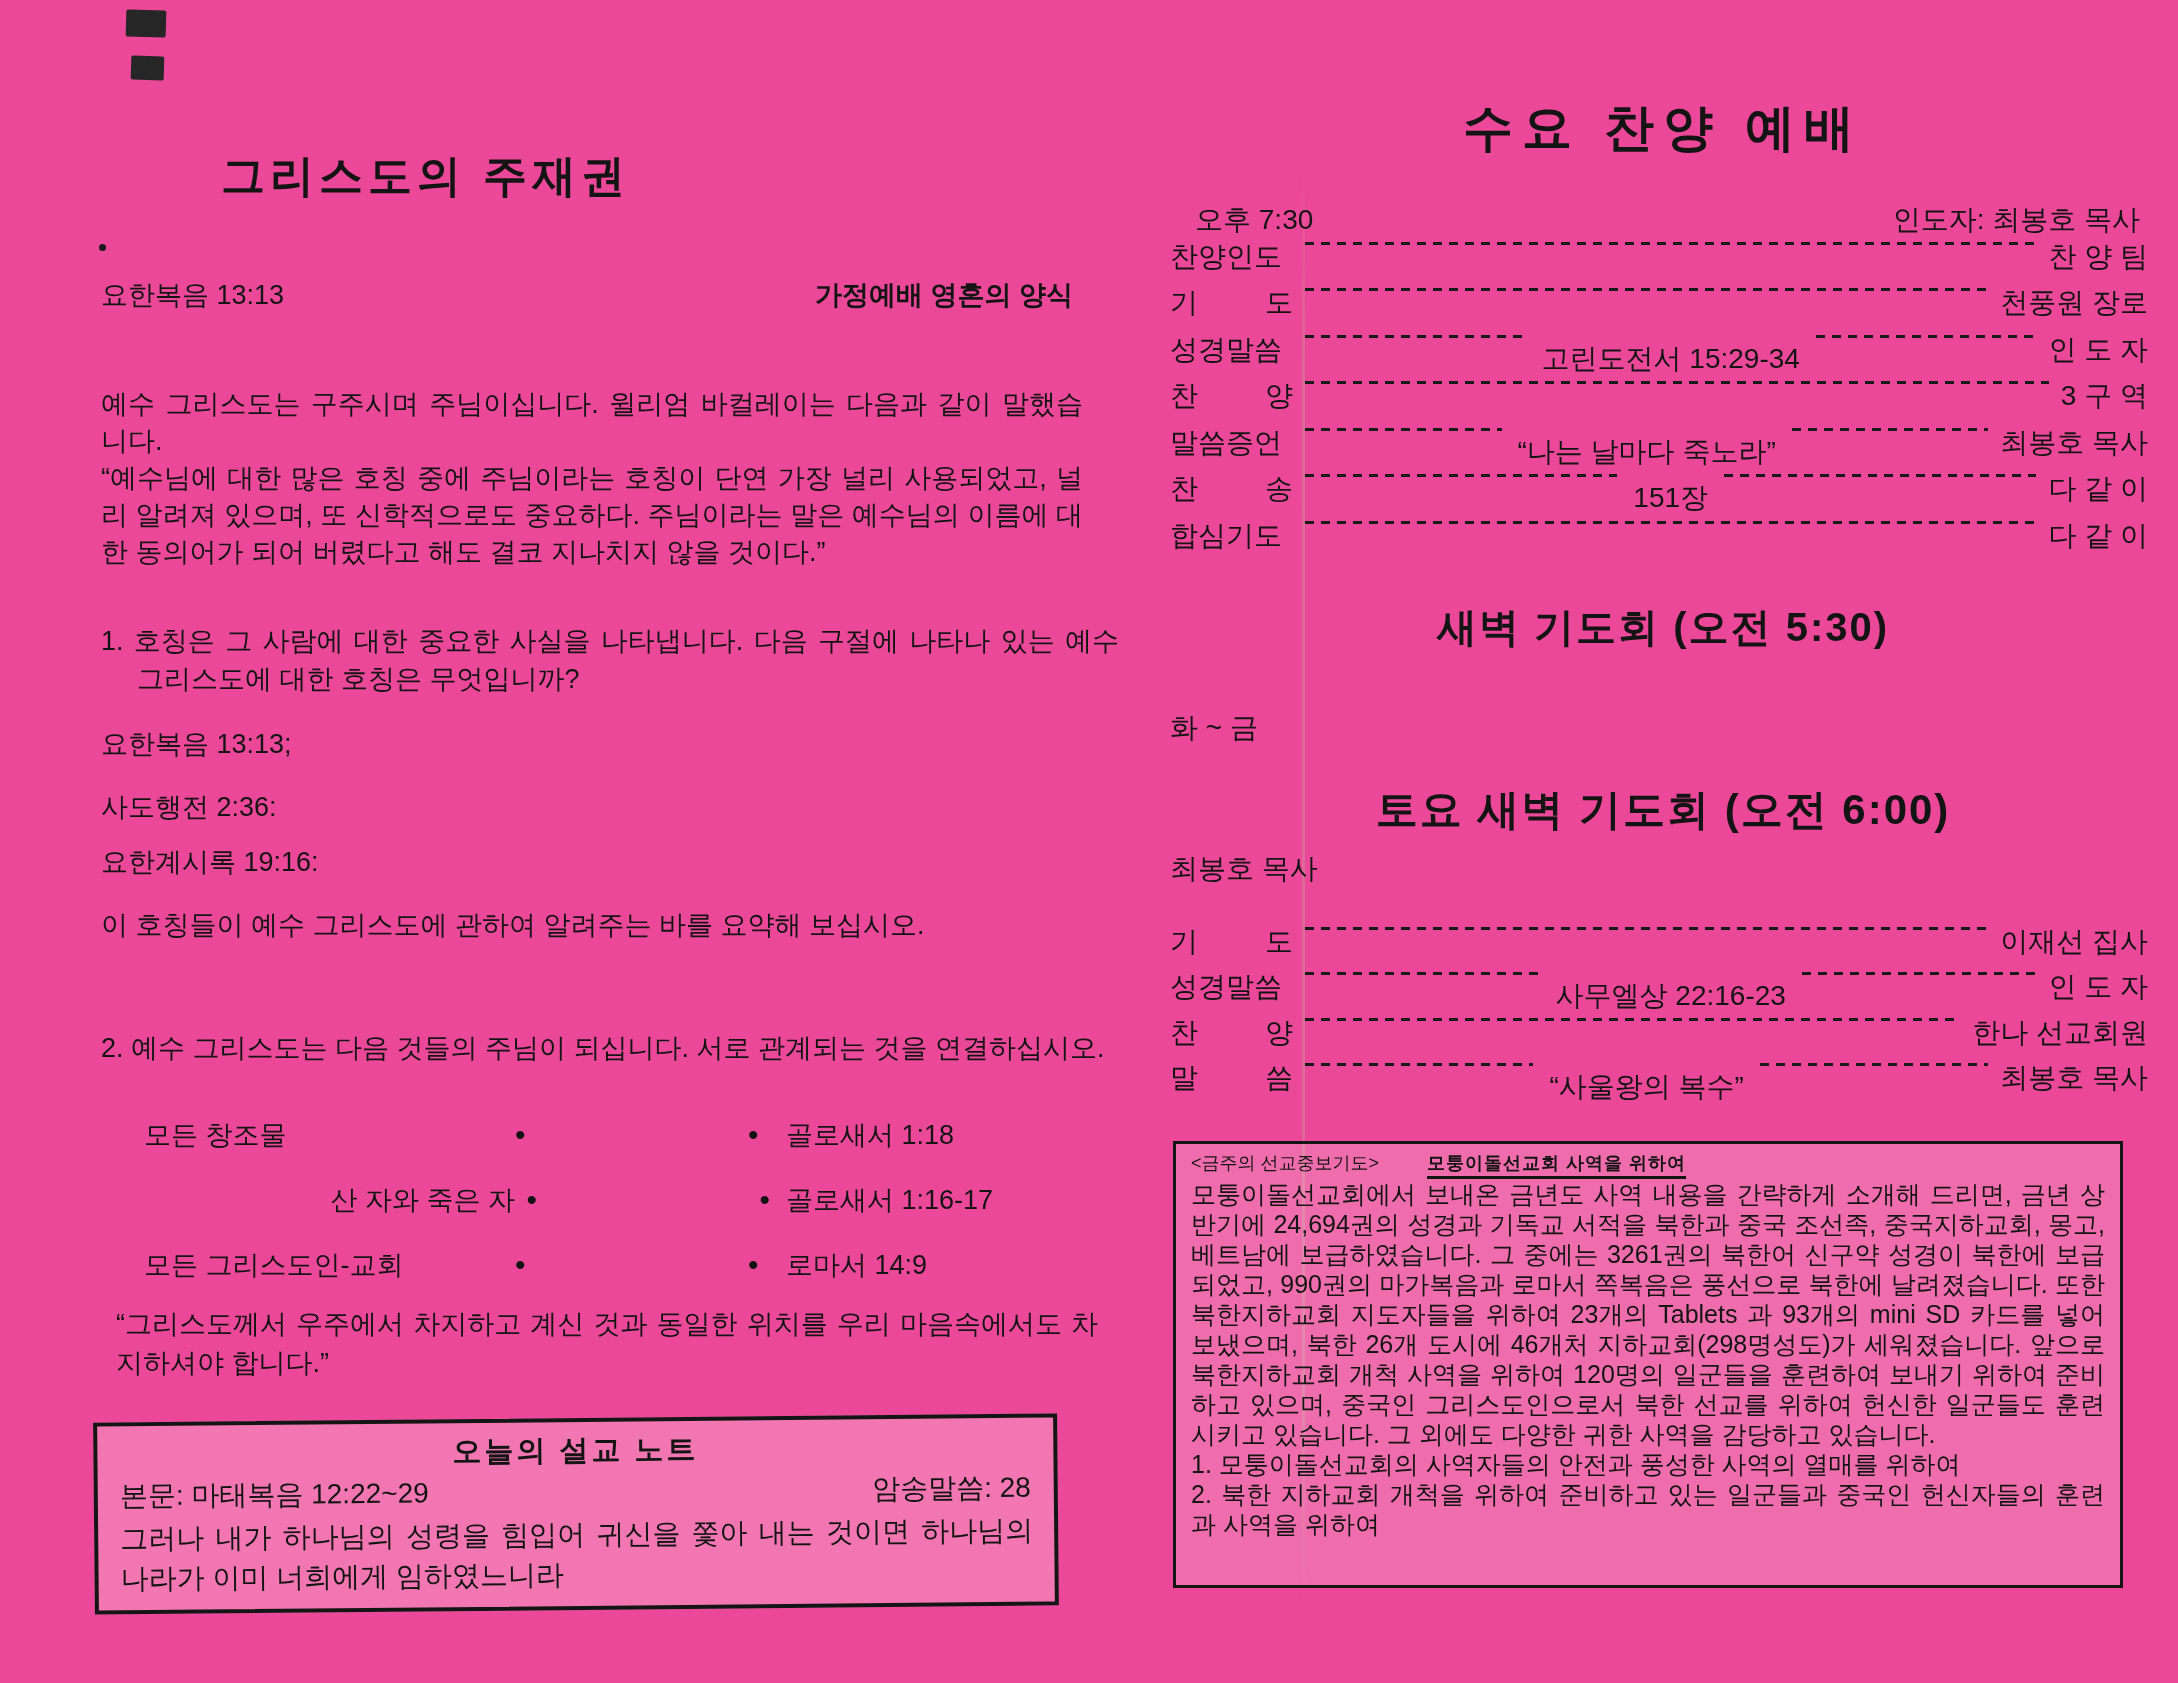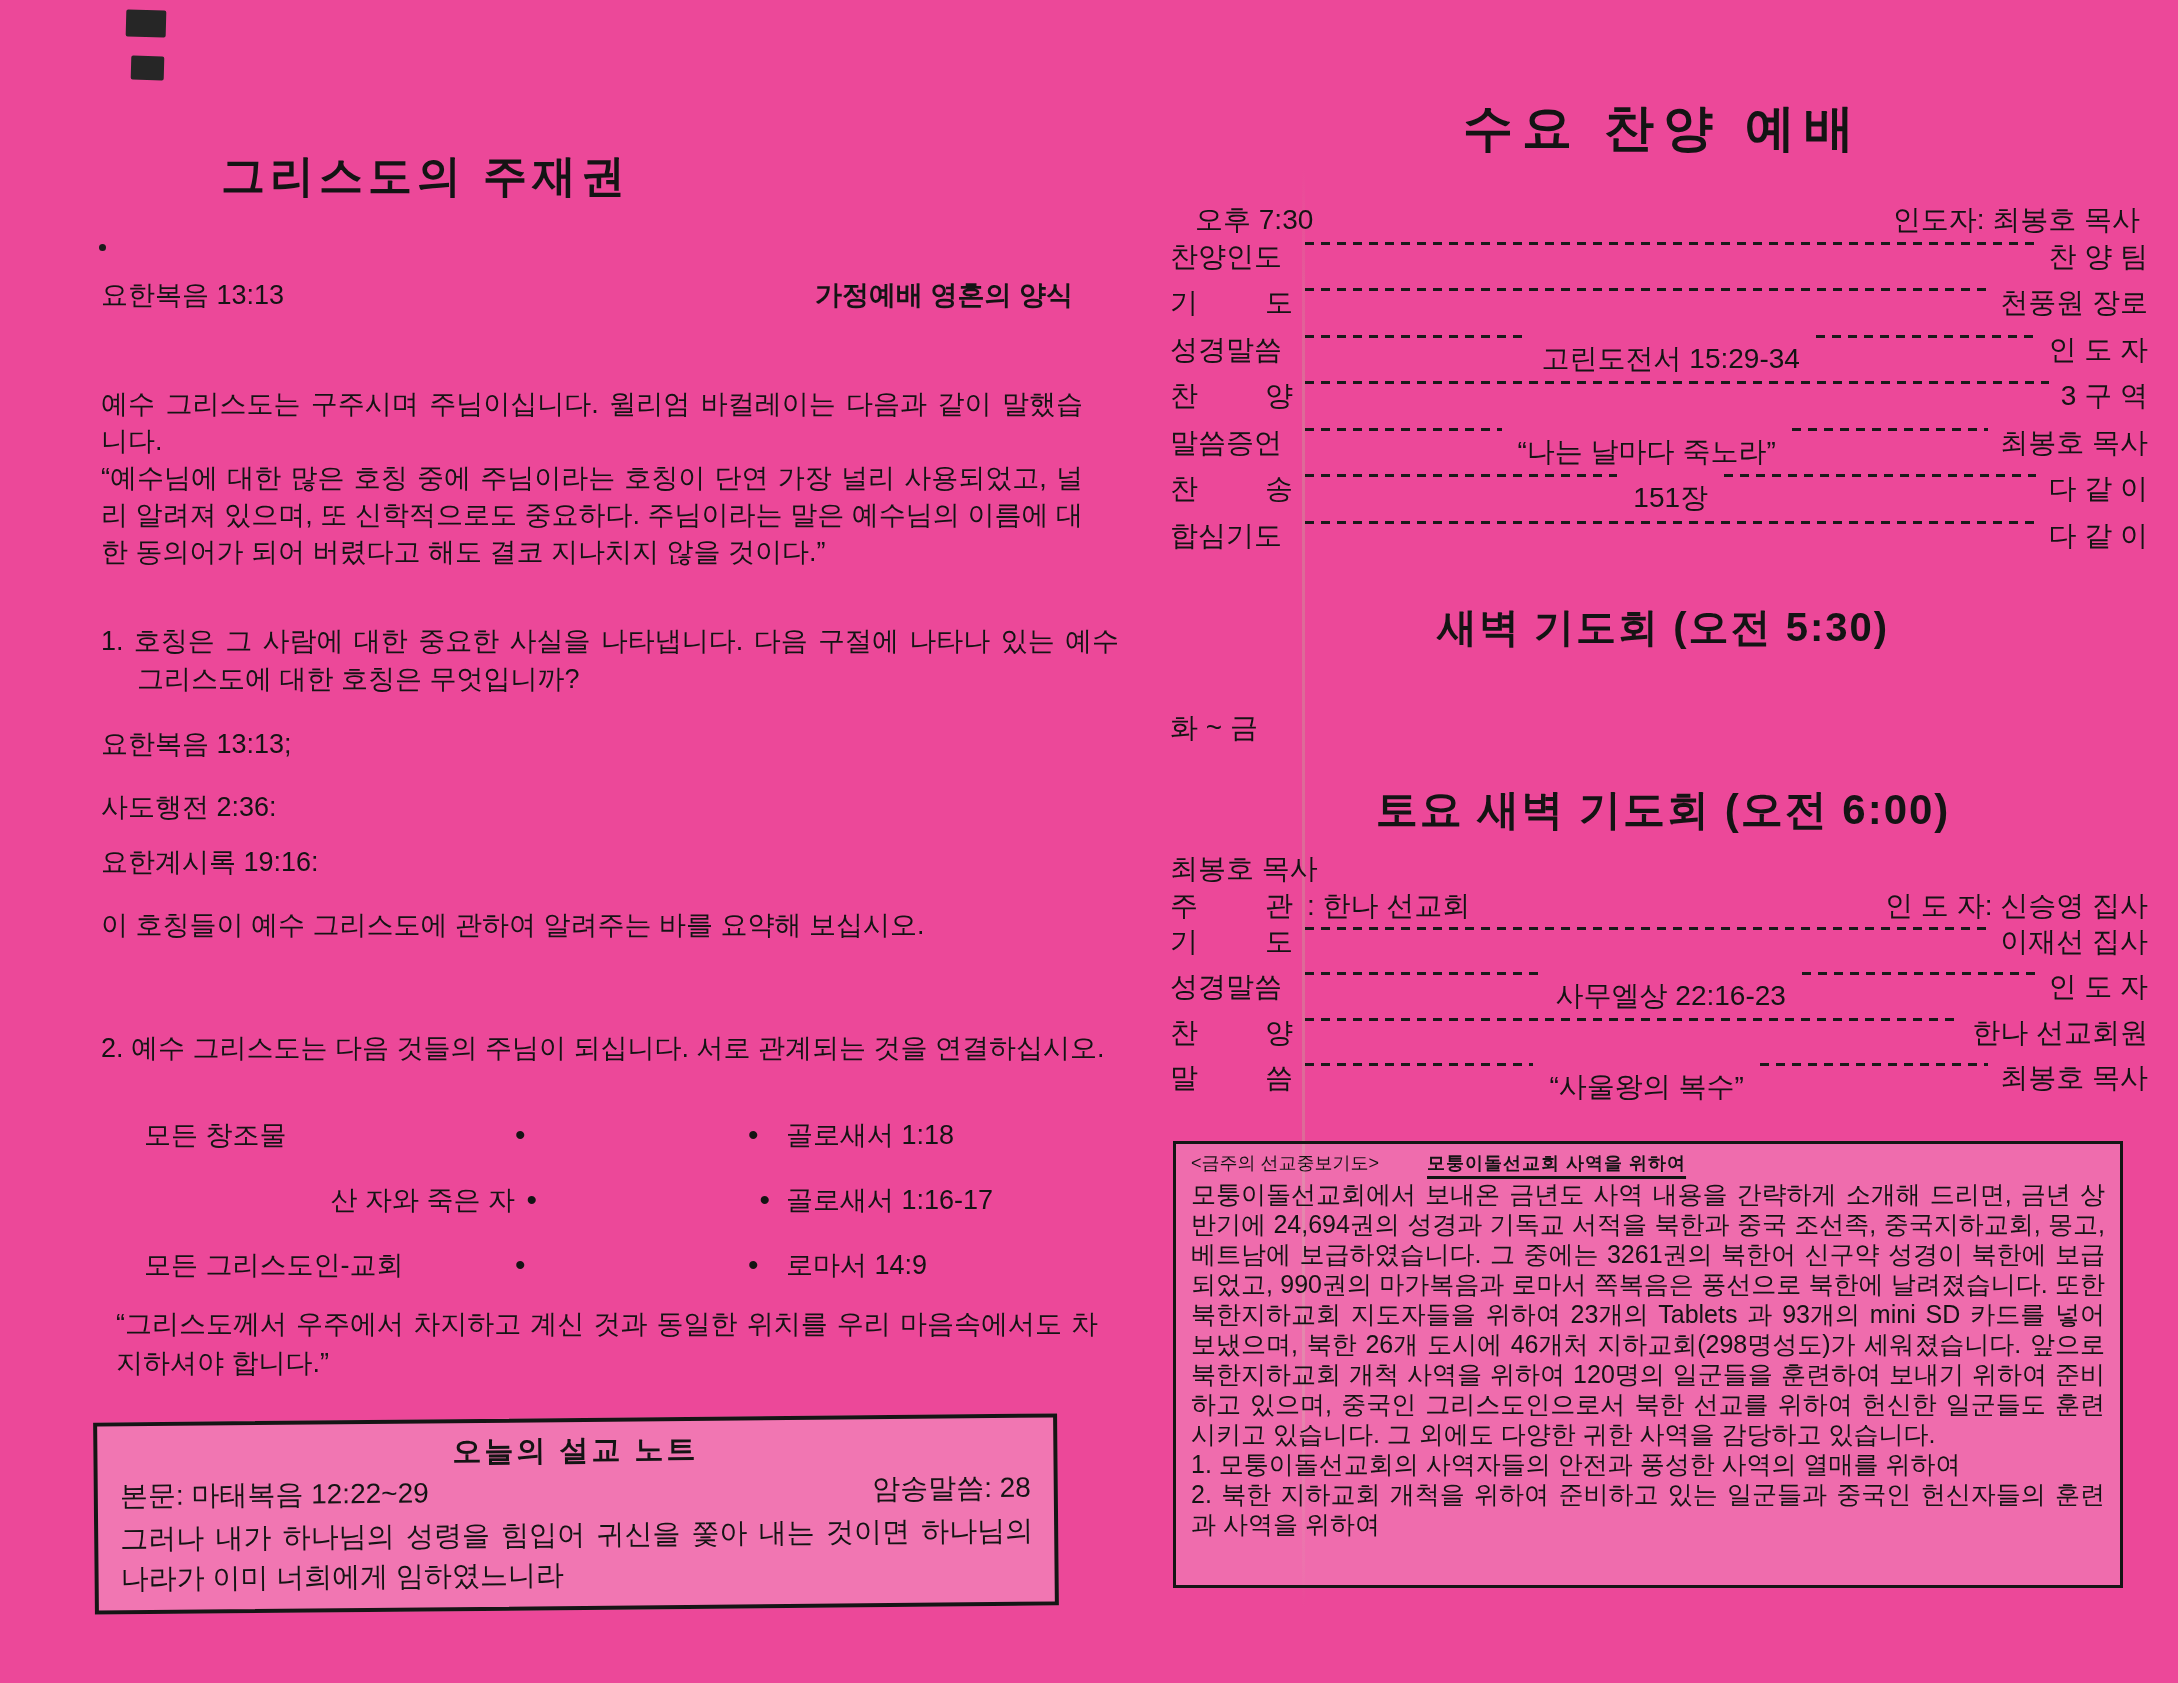--- a/index.html
+++ b/index.html
@@ -174,25 +174,20 @@
   <div class="abs sec-title dawn-title">새벽 기도회 (오전 5:30)</div>
 
   <div class="prow" style="top:709px;flex-direction:column;">
     <span class="wlabel">화 ~ 금</span>
     <span class="fill"></span>
     <span class="pright">최봉호 목사</span>
   </div>
 
   <div class="abs sec-title sat-title">토요 새벽 기도회 (오전 6:00)</div>
 
-  <div class="prow" style="top:887px;">
-    <span class="plabel">주 관</span>
-    <span class="host-val">:  한나 선교회</span>
-    <span class="host-right">인 도 자: 신승영 집사</span>
-  </div>
   <div class="prow" style="top:923px;">
     <span class="plabel">기 도</span>
     <span class="fill"></span>
     <span class="pright">이재선 집사</span>
   </div>
   <div class="prow" style="top:968px;">
     <span class="plabel">성경말씀</span>
     <span class="fill"></span>
     <span class="pcent">사무엘상 22:16-23</span>
     <span class="fill"></span>

